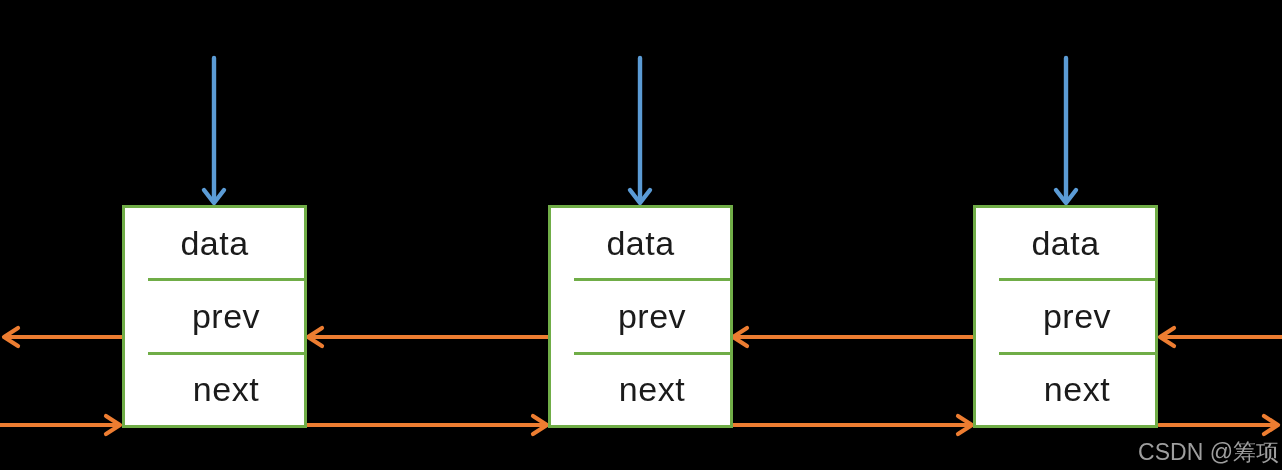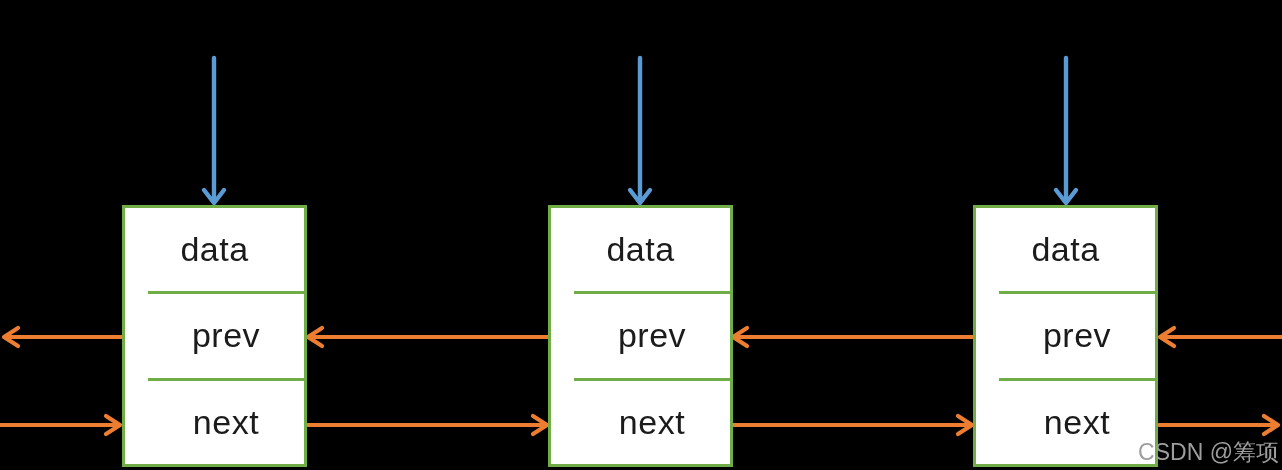--- a/index.html
+++ b/index.html
@@ -27,21 +27,21 @@
     width: 1282px; height: 470px;
     pointer-events: none;
   }
   .arrow-layer line, .arrow-layer polyline { fill: none; stroke-linecap: round; stroke-linejoin: round; }
   .orange-arrow line, .orange-arrow polyline { stroke: var(--arrow-orange); stroke-width: 4.2; }
   .blue-arrow line, .blue-arrow polyline { stroke: var(--arrow-blue); stroke-width: 4.4; }
   .node {
     position: absolute;
     top: 205px;
     width: 185px;
-    height: 262px;
+    height: 223px;
     background: var(--node-fill);
     border: 3px solid var(--node-border);
     display: flex;
     flex-direction: column;
   }
   .node-1 { left: 122px; }
   .node-2 { left: 548px; }
   .node-3 { left: 973px; }
   .cell {
     flex: 1;

